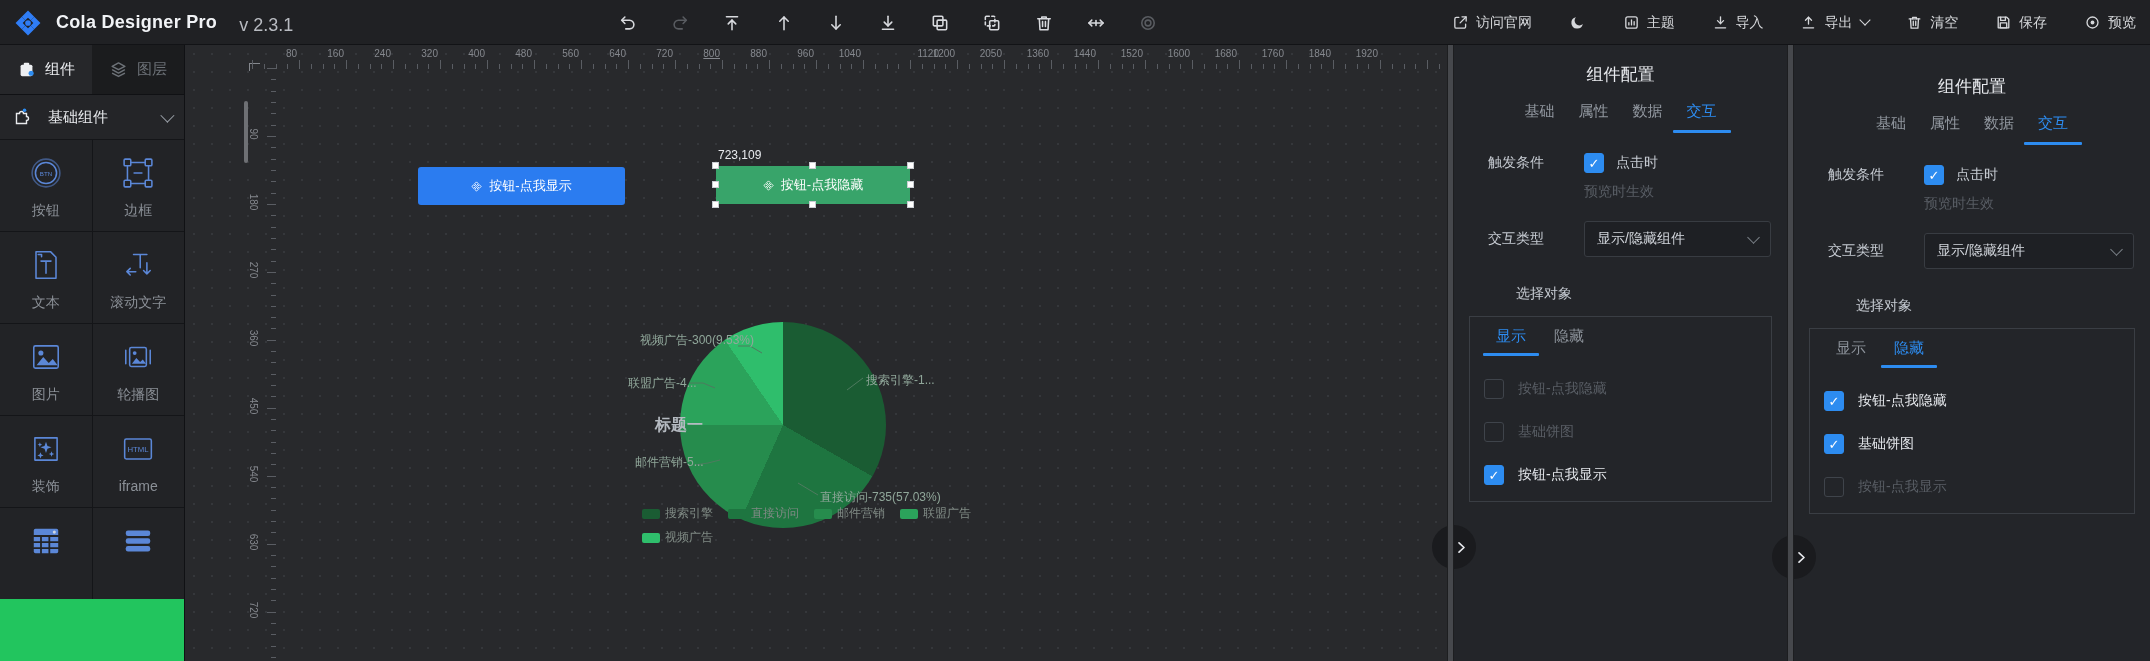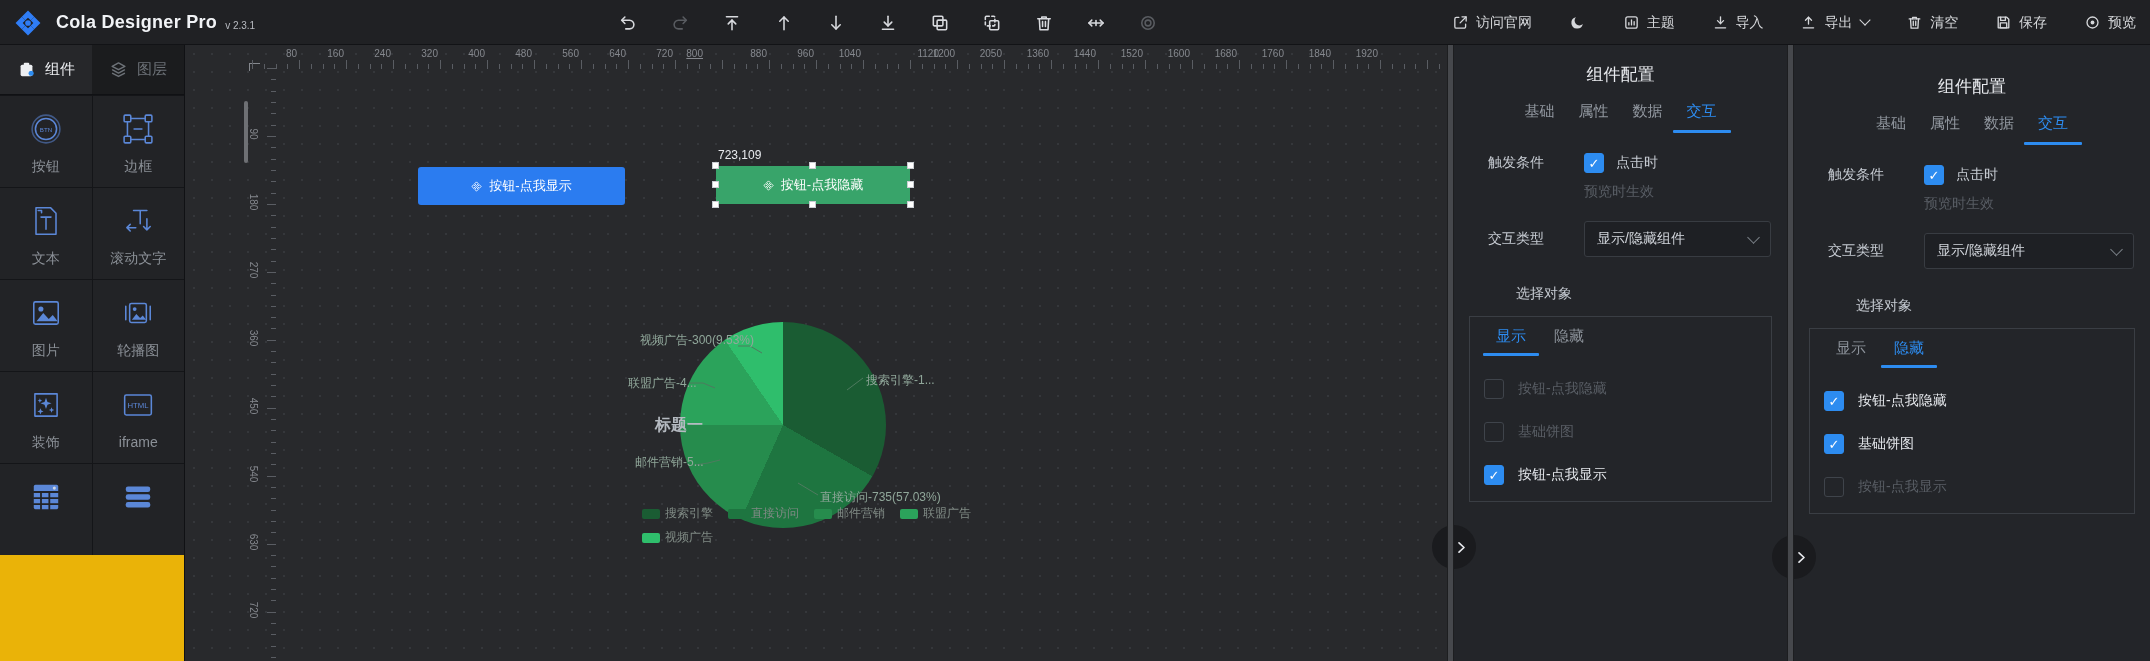--- a/index.html
+++ b/index.html
@@ -5,32 +5,32 @@
   * { margin:0; padding:0; box-sizing:border-box; }
   html,body { width:2150px; height:661px; overflow:hidden; }
   body { font-family:"Liberation Sans","DejaVu Sans",sans-serif; background:#1f2023; position:relative; color:#d5d7da; }
   svg { display:block; }
 
   
   .topbar { position:absolute; left:0; top:0; width:2150px; height:45px; background:#202124; border-bottom:1px solid #121316; z-index:10; }
   .brand { position:absolute; left:12px; top:0; height:45px; display:flex; align-items:center; }
   .logo { width:32px; height:32px; }
   .app-title { margin-left:12px; font-size:18px; font-weight:bold; color:#f1f3f6; letter-spacing:.3px; }
-  .app-version { margin-left:8px; margin-top:5px; font-size:10px; color:#b8bbc1; }
+  .app-version { margin-left:22px; margin-top:5px; font-size:18px; color:#b8bbc1; }
   .toolbar { position:absolute; left:618px; top:0; height:45px; display:flex; align-items:center; gap:32px; }
   .tbi { width:20px; height:20px; color:#d8dade; cursor:pointer; }
   .tbi.disabled { color:#595c61; cursor:default; }
   .tbi svg { width:100%; height:100%; }
   .topbar-actions { position:absolute; left:1452px; right:14px; top:0; height:45px; display:flex; align-items:center; justify-content:space-between; }
   .tb-action { display:flex; align-items:center; gap:7px; font-size:14px; color:#d6d8db; cursor:pointer; white-space:nowrap; }
   .tb-action .aicon { width:17px; height:17px; color:#d6d8db; }
   .exp-chev { width:8px; height:8px; border-right:1.5px solid #d6d8db; border-bottom:1.5px solid #d6d8db; transform:rotate(45deg); margin:-6px 0 0 2px; }
 
   
-  .sidebar { position:absolute; left:0; top:45px; width:185px; bottom:0; background:#eab308; border-right:1px solid #101114; overflow:hidden; }
+  .sidebar { position:absolute; left:0; top:45px; width:185px; bottom:0; background:#22c55e; border-right:1px solid #101114; overflow:hidden; }
   .side-tabs { display:flex; height:50px; border-bottom:1px solid #101114; }
   .side-tab { flex:1; display:flex; align-items:center; justify-content:center; gap:9px; font-size:15px; color:#6d7278; cursor:pointer; background:#1b1c1e; }
   .side-tab .sicon { width:19px; height:19px; }
   .side-tab.active { background:#26272a; color:#edeff2; }
   .search-wrap { position:relative; padding:15px 11px 14px 11px; }
   .search-input { width:100%; height:38px; background:#26292e; border:none; outline:none; border-radius:19px; color:#dfe2e6; padding:0 38px 0 16px; font-size:14px; font-family:inherit; }
   .search-input::placeholder { color:#5d6369; }
   .search-mag { position:absolute; right:24px; top:25px; width:18px; height:18px; color:#62686f; cursor:pointer; }
   .section-head { height:44px; background:#242528; display:flex; align-items:center; padding:0 13px; gap:15px; color:#e8eaed; font-size:15px; cursor:pointer; }
   .section-head .pzicon { width:20px; height:20px; color:#e8eaed; position:relative; }
@@ -301,20 +301,30 @@
         <span class="sicon">
           <svg viewBox="0 0 18 18" fill="none" stroke="currentColor" stroke-width="1.4" stroke-linecap="round" stroke-linejoin="round">
             <path d="M9 2.8 15 6 9 9.2 3 6z"></path>
             <path d="M3.4 9.4 9 12.4l5.6-3"></path>
             <path d="M3.4 12.6 9 15.6l5.6-3"></path>
           </svg>
         </span>
         <span>图层</span>
       </div>
     </div>
+  <div class="section-head">
+    <span class="pzicon">
+      <svg viewBox="0 0 20 20" fill="none" stroke="currentColor" stroke-width="1.4">
+        <path d="M3.5 7.5h3a2 2 0 1 1 4 0h3v3a2 2 0 1 1 0 4v3h-10z" transform="translate(0,-1)"></path>
+        <circle cx="11.5" cy="3.2" r="1.8" fill="#2d8cf0" stroke="none"></circle>
+      </svg>
+    </span>
+    <span>基础组件</span>
+    <span class="sec-chev"></span>
+  </div>
   <div class="comp-grid">
       <div class="comp">
         <span class="cicon">
           <svg viewBox="0 0 36 36" fill="none" stroke="currentColor" stroke-width="1.4" stroke-linecap="round" stroke-linejoin="round">
             <circle cx="18" cy="18" r="12.5" opacity=".55"></circle>
             <circle cx="18" cy="18" r="9.5"></circle>
             <text x="18" y="20.4" font-size="5.6" fill="currentColor" stroke="none" text-anchor="middle" font-family="Liberation Sans, sans-serif">BTN</text>
           </svg>
         </span>
         <span class="clabel">按钮</span>
@@ -463,21 +473,21 @@
       <span class="hlab" style="left: 441px;">640</span>
       <span class="htick" style="left: 454.75px; top: 19px; height: 5px;"></span>
       <span class="htick" style="left: 466.5px; top: 19px; height: 5px;"></span>
       <span class="htick" style="left: 478.25px; top: 19px; height: 5px;"></span>
       <span class="htick" style="left: 490px; top: 15px; height: 9px;"></span>
       <span class="hlab" style="left: 488px;">720</span>
       <span class="htick" style="left: 501.75px; top: 19px; height: 5px;"></span>
       <span class="htick" style="left: 513.5px; top: 19px; height: 5px;"></span>
       <span class="htick" style="left: 525.25px; top: 19px; height: 5px;"></span>
       <span class="htick" style="left: 537px; top: 15px; height: 9px;"></span>
-      <span class="hlab" style="left: 518px; text-decoration: underline;">800</span>
+      <span class="hlab" style="left: 535px; text-decoration: underline;">800</span>
       <span class="htick" style="left: 548.75px; top: 19px; height: 5px;"></span>
       <span class="htick" style="left: 560.5px; top: 19px; height: 5px;"></span>
       <span class="htick" style="left: 572.25px; top: 19px; height: 5px;"></span>
       <span class="htick" style="left: 584px; top: 15px; height: 9px;"></span>
       <span class="hlab" style="left: 582px;">880</span>
       <span class="htick" style="left: 595.75px; top: 19px; height: 5px;"></span>
       <span class="htick" style="left: 607.5px; top: 19px; height: 5px;"></span>
       <span class="htick" style="left: 619.25px; top: 19px; height: 5px;"></span>
       <span class="htick" style="left: 631px; top: 15px; height: 9px;"></span>
       <span class="hlab" style="left: 629px;">960</span>

